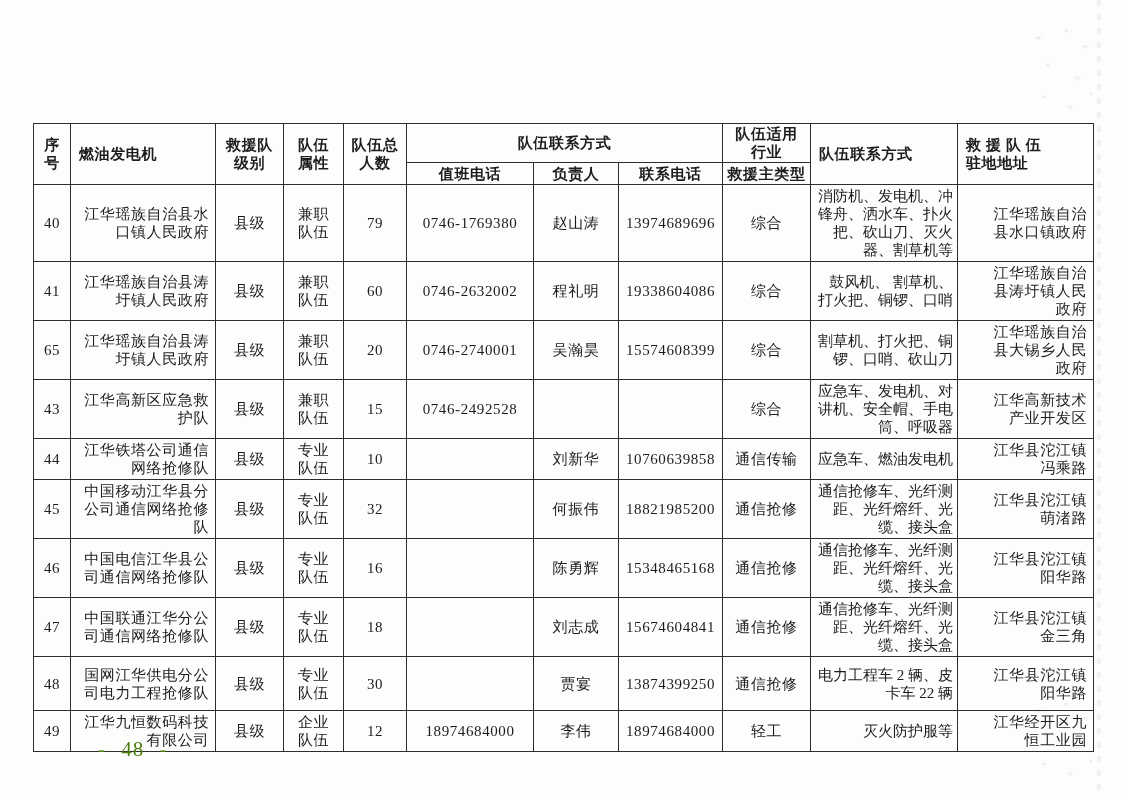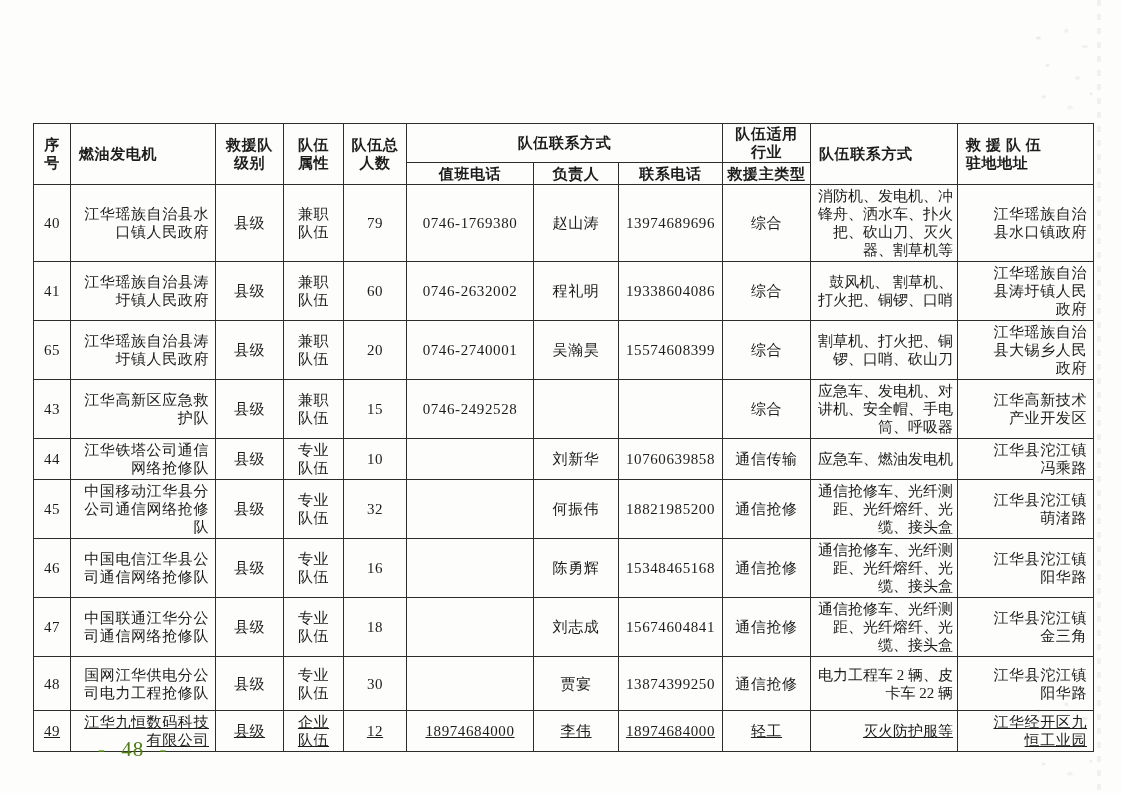--- a/index.html
+++ b/index.html
@@ -27,21 +27,21 @@
   .rescue thead tr:nth-child(2){height:22px;}
   .rescue tbody tr:nth-child(1){height:67px;}
   .rescue tbody tr:nth-child(2){height:48px;}
   .rescue tbody tr:nth-child(3){height:52px;}
   .rescue tbody tr:nth-child(4){height:45px;}
   .rescue tbody tr:nth-child(5){height:36px;font-family:Liberation Serif, serif;}
   .rescue tbody tr:nth-child(6){height:45px;}
   .rescue tbody tr:nth-child(7){height:55px;}
   .rescue tbody tr:nth-child(8){height:44px;}
   .rescue tbody tr:nth-child(9){height:54px;}
-  .rescue tbody tr:nth-child(10){height:38px;text-decoration:underline;}
+  .rescue tbody tr:nth-child(10){height:38px;}
   .page-number{
     position:absolute;left:98px;top:737px;
     font-size:21px;letter-spacing:1px;word-spacing:9px;color:#4d7c0f;
   }
   .artifact{position:absolute;pointer-events:none;filter:blur(0.4px);}
   .artifact.speckle{
     background:
       radial-gradient(5px 3px at 18% 22%, rgba(110,110,110,.35), transparent 70%),
       radial-gradient(4px 4px at 55% 15%, rgba(130,130,130,.30), transparent 70%),
       radial-gradient(6px 3px at 80% 30%, rgba(120,120,120,.28), transparent 70%),

